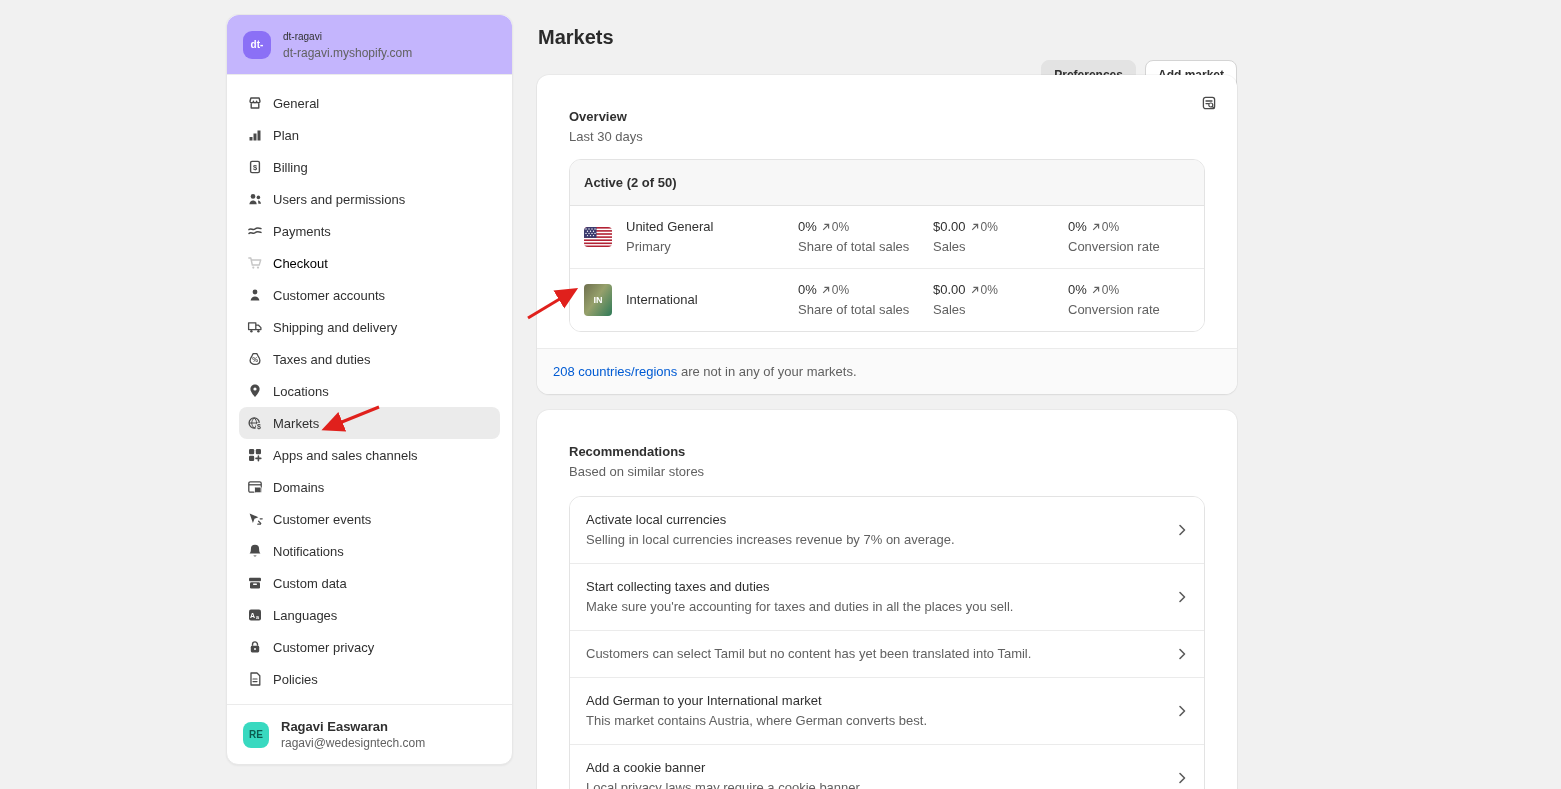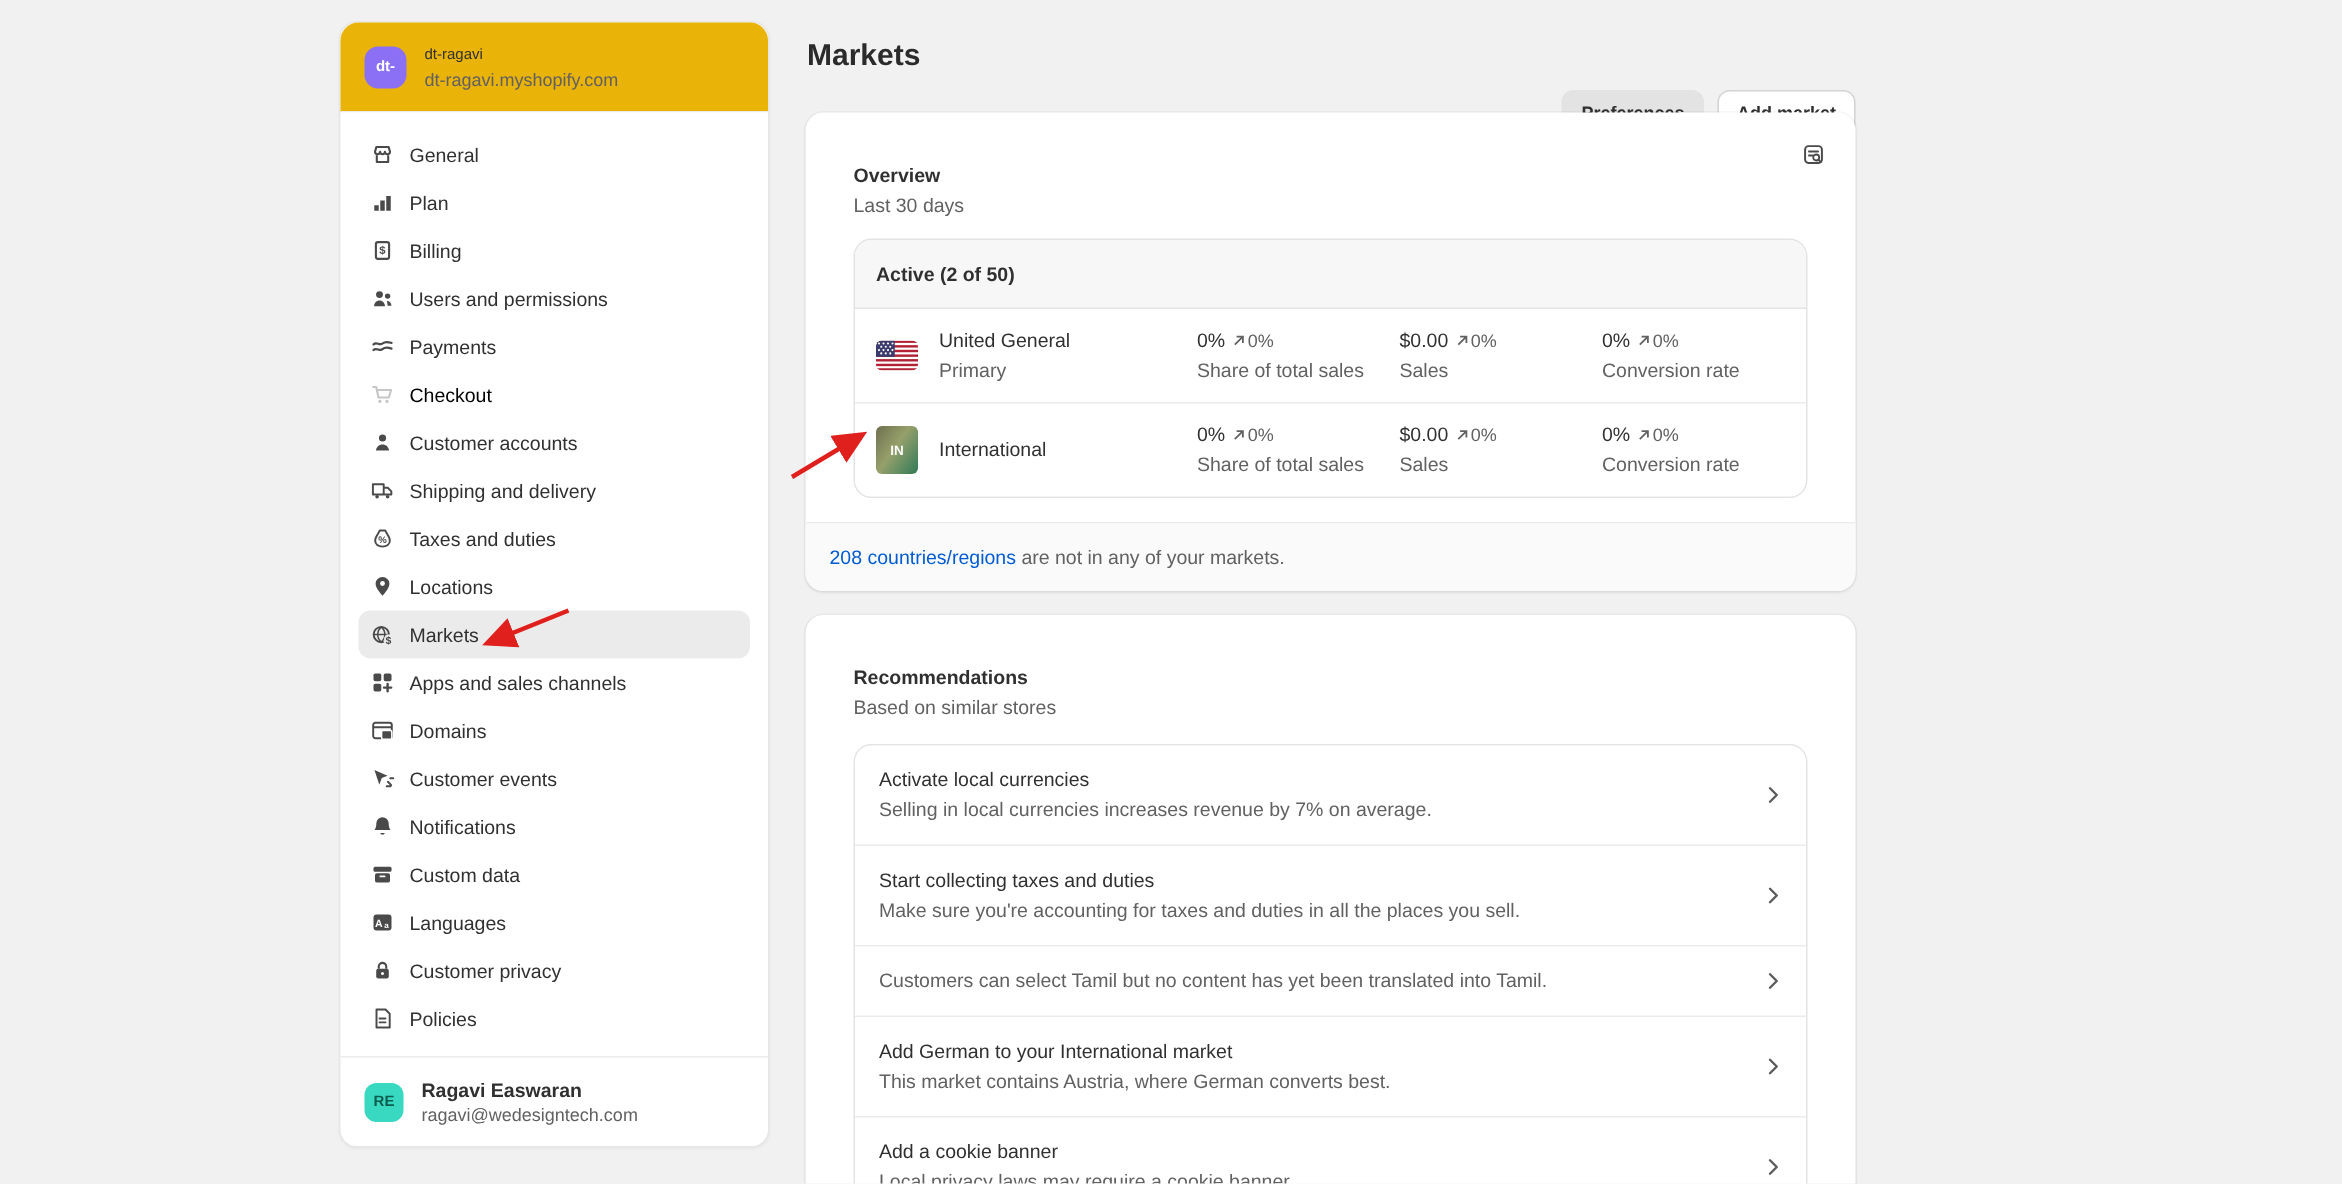--- a/index.html
+++ b/index.html
@@ -9,21 +9,21 @@
     background:#f1f1f1; color:#303030; position:relative; font-size:13px;
   }
   
   .sidebar {
     position:absolute; left:226px; top:14px; width:287px; height:751px;
     background:#fff; border-radius:12px; border:1px solid #e7e7e7;
     box-shadow:0 1px 2px rgba(0,0,0,.05); display:flex; flex-direction:column;
   }
   .store-header {
     display:flex; align-items:center; gap:12px; padding:13px 16px;
-    background:#eab308; border-bottom:1px solid #ebebeb; border-radius:12px 12px 0 0;
+    background:#c4b5fd; border-bottom:1px solid #ebebeb; border-radius:12px 12px 0 0;
   }
   .store-avatar {
     width:28px; height:28px; border-radius:9px; background:#8b70f6; color:#fff;
     font-size:10px; font-weight:bold; display:flex; align-items:center; justify-content:center;
     flex:0 0 auto;
   }
   .store-name { font-size:10px; font-weight:400; color:#303030; line-height:17px; }
   .store-domain { font-size:12px; color:#616161; line-height:16px; }
   .nav { padding:12px 12px 0 12px; flex:1 1 auto; }
   .nav-item {

